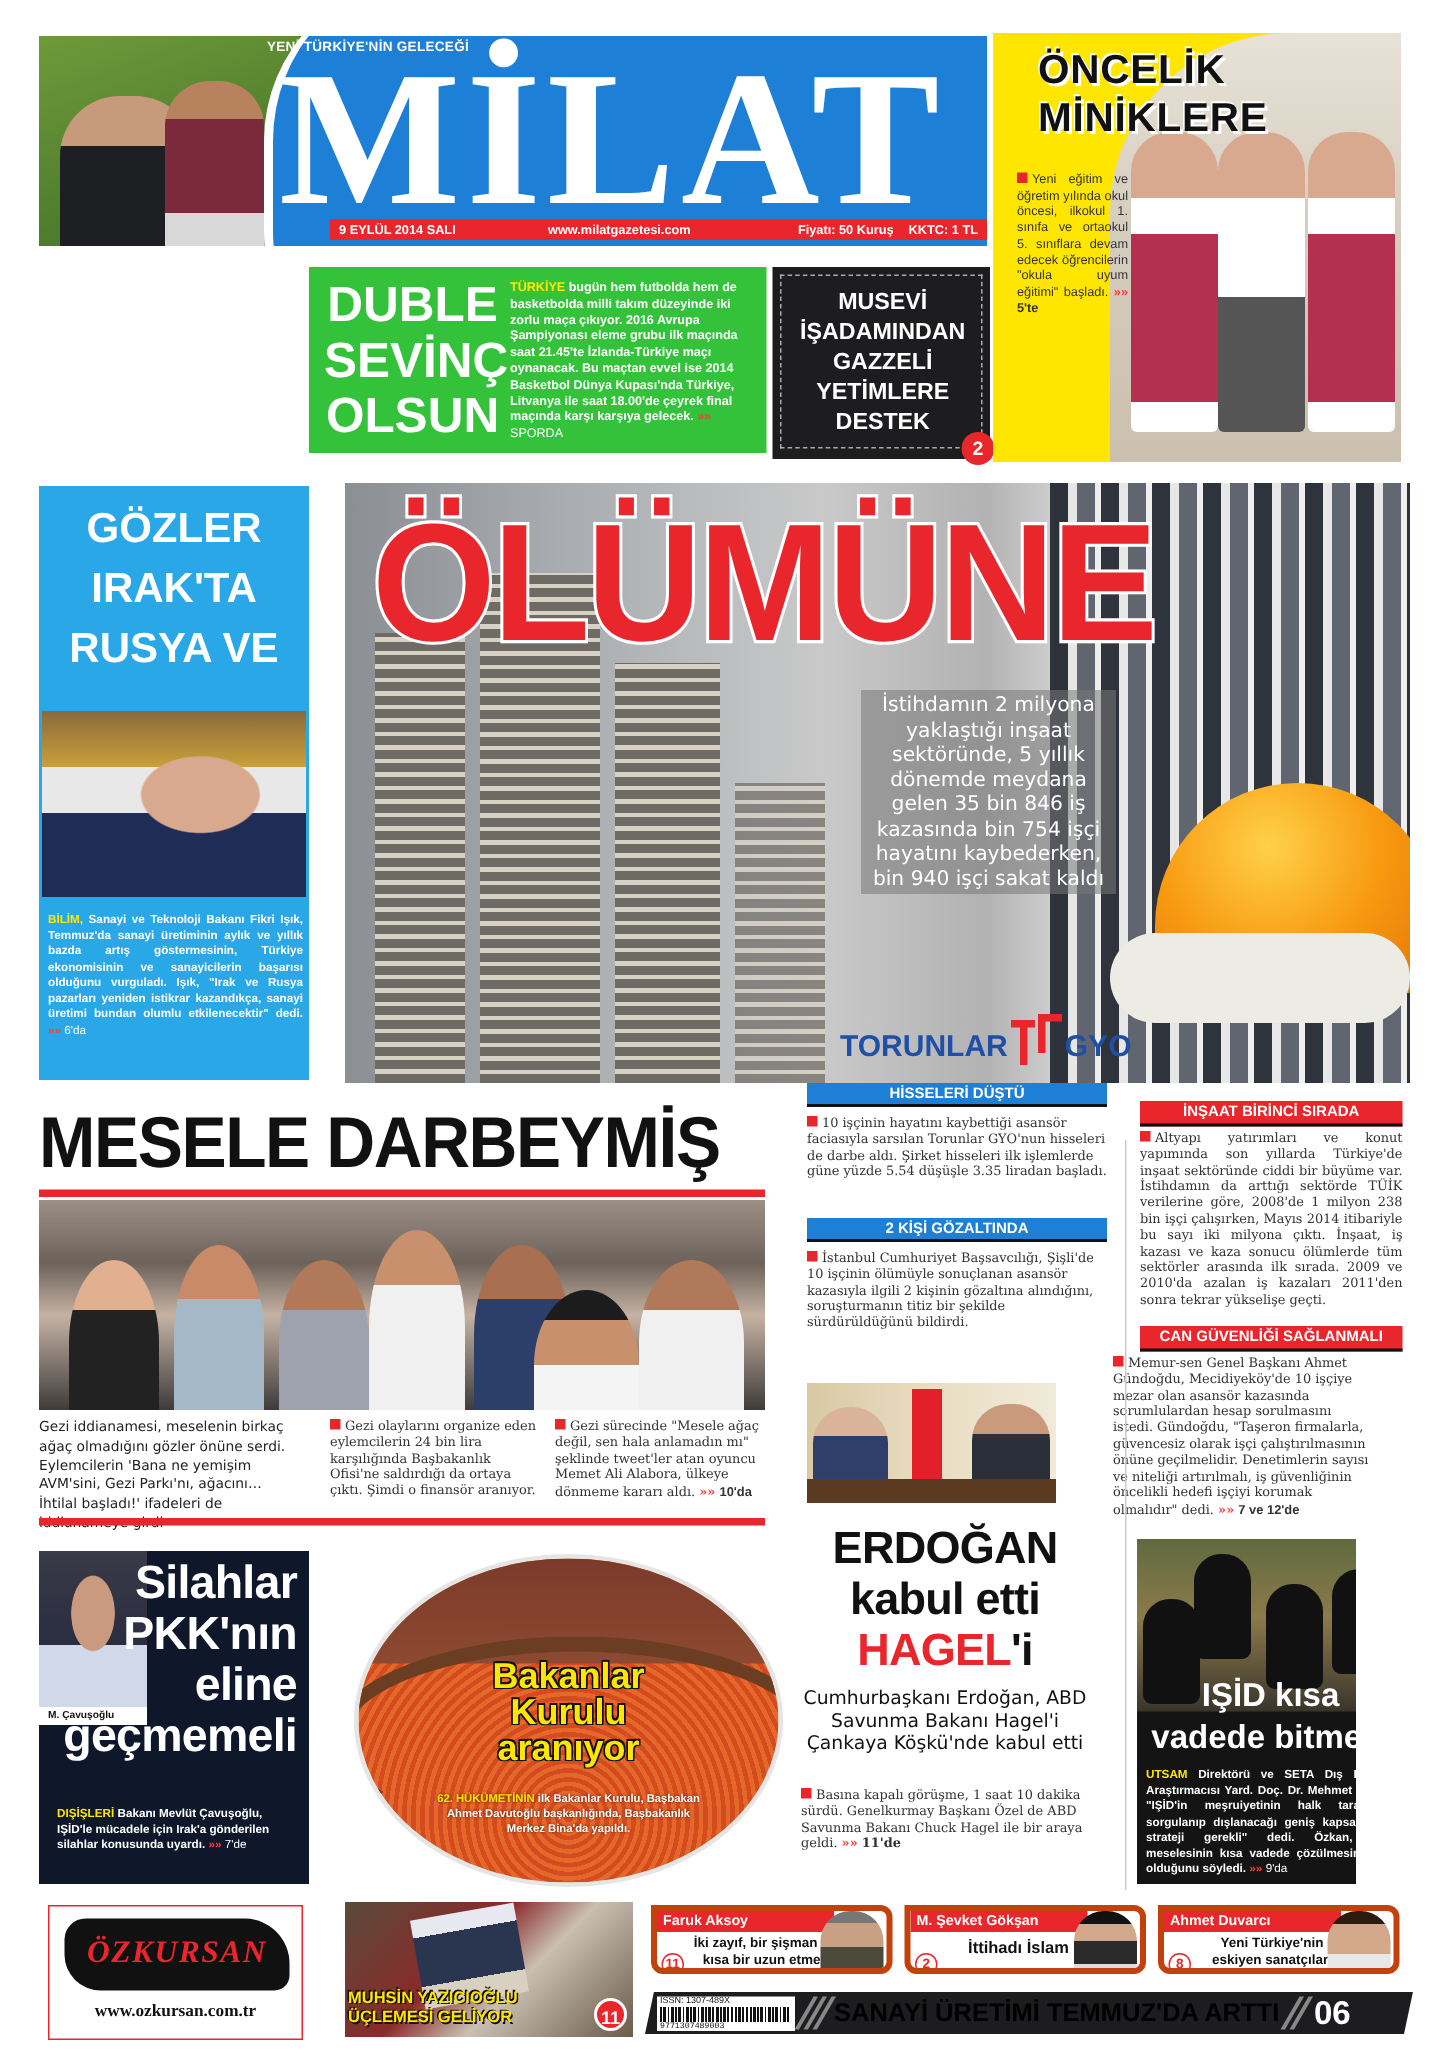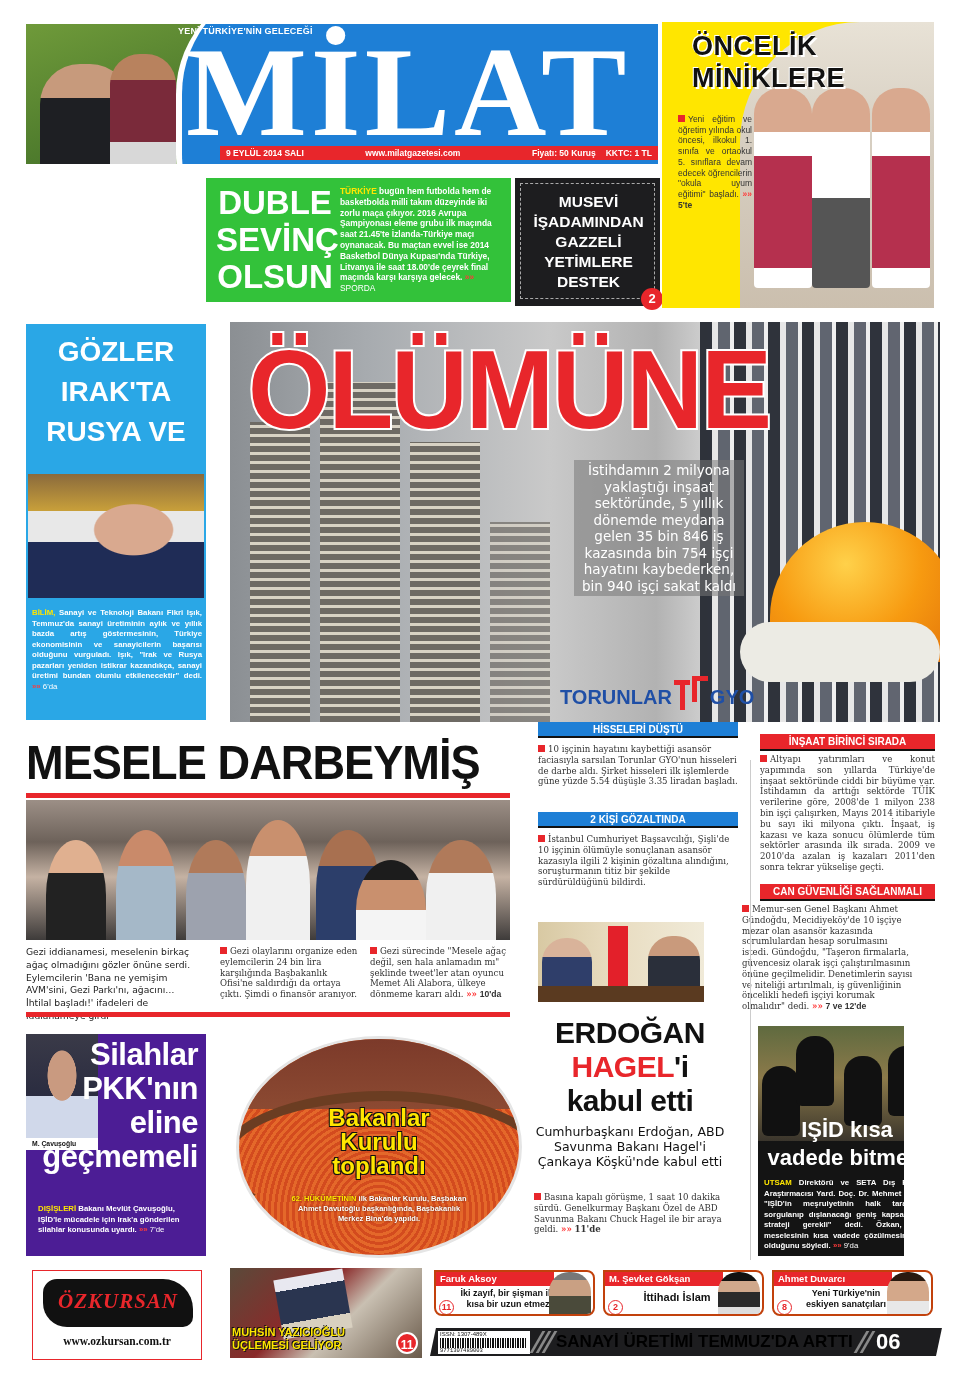--- a/index.html
+++ b/index.html
@@ -87,21 +87,21 @@
   #erdogan-rule { left: 750px; top: 760px; width: 1px; height: 500px; background: #ccc; }
 
   
   #isid { left: 758px; top: 1026px; width: 146px; height: 230px; background: #141414; overflow: hidden; }
   #isid-photo { left: 0; top: 0; width: 178px; height: 115px; background: linear-gradient(180deg, #5f6a3f 0%, #8c7a4a 45%, #3a352c 100%); }
   #isid-photo .m { position:absolute; width: 38px; height: 70px; background: #111; border-radius: 18px 18px 6px 6px; }
   #isid-title { left: 0; top: 90px; width: 178px; font-family: "Liberation Sans", sans-serif; font-weight: bold; font-size: 22px; line-height: 28px; color: #fff; text-align: center; }
   #isid-text { left: 6px; top: 152px; width: 166px; font-family: "Liberation Sans", sans-serif; font-weight: bold; font-size: 7.8px; line-height: 10.5px; color: #fff; text-align: justify; }
 
   
-  #silahlar { left: 26px; top: 1034px; width: 180px; height: 222px; background: #4c1d95; }
+  #silahlar { left: 26px; top: 1034px; width: 180px; height: 222px; background: #0f172a; }
   #silahlar-photo { left: 0; top: 0; width: 72px; height: 104px; background: radial-gradient(ellipse at 50% 40%, #c99a80 0 28%, transparent 29%), linear-gradient(180deg, #3a3a48 0%, #2a2c40 60%, #d0d8ea 60% 100%); }
   #silahlar-cap { left: 0; top: 104px; width: 72px; height: 12px; background: #fff; font-family: "Liberation Sans", sans-serif; font-weight: bold; font-size: 6.8px; color: #111; padding-left: 6px; line-height: 12px; }
   #silahlar-title { left: 12px; top: 4px; width: 160px; font-family: "Liberation Sans", sans-serif; font-weight: bold; font-size: 31px; line-height: 34px; color: #fff; text-align: right; letter-spacing: -0.5px; }
   #silahlar-text { left: 12px; top: 170px; width: 162px; font-family: Liberation Sans, sans-serif; font-weight: bold; font-size: 7.8px; line-height: 10.5px; color: #fff; }
 
   
   #bakanlar { left: 236px; top: 1036px; width: 286px; height: 222px; border-radius: 50%; border: 3px solid #e5e5e5; overflow: hidden; background: repeating-radial-gradient(circle at 50% 80%, #d34b1e 0 3px, #e4682a 3px 6px); }
   #bakanlar .wall { position:absolute; left:0; top:0; width: 100%; height: 70px; background: linear-gradient(180deg,#7c3a2a 0%, #8c4a32 100%); }
   #bakanlar .table { position:absolute; left: -20px; top: 52px; width: 330px; height: 140px; border: 10px solid #6b3d22; border-radius: 50%; border-bottom-color: transparent; }
   #bakanlar-title { left: 236px; top: 1106px; width: 286px; font-family: "Liberation Sans", sans-serif; font-weight: bold; font-size: 24px; line-height: 24px; color: #ffe600; text-align: center; text-shadow: 1px 1px 0 #111, -1px -1px 0 #111, 1px -1px 0 #111, -1px 1px 0 #111; }
@@ -111,21 +111,21 @@
   #ozkursan { left: 32px; top: 1270px; width: 170px; height: 90px; border: 1px solid #e8262b; background: #fff; }
   #ozkursan-map { left: 10px; top: 8px; width: 150px; height: 48px; background: #111; border-radius: 14px 30px 10px 24px; }
   #ozkursan-name { left: 10px; top: 18px; width: 150px; font-family: "Liberation Serif", serif; font-weight: bold; font-style: italic; font-size: 21px; color: #e8262b; text-align: center; letter-spacing: 1px; }
   #ozkursan-url { left: 0; top: 64px; width: 168px; font-family: "Liberation Serif", serif; font-weight: bold; font-size: 11.5px; color: #111; text-align: center; }
 
   #muhsin { left: 230px; top: 1268px; width: 192px; height: 90px; background: linear-gradient(135deg, #5a4a3a 0%, #8a2a2a 40%, #c9c0b2 60%, #6a5a4a 100%); overflow: hidden; }
   #muhsin .poster { position:absolute; left: 48px; top: 6px; width: 70px; height: 60px; background: linear-gradient(180deg, #e8e8f0 0 20%, #2a3550 20% 75%, #d8d0c0 75%); transform: rotate(-10deg); }
   #muhsin-title { left: 0; top: 58px; width: 170px; font-family: "Liberation Sans", sans-serif; font-weight: bold; font-size: 11px; line-height: 13px; color: #ffe600; text-shadow: 1px 1px 0 #111, -1px -1px 0 #111; padding-left: 2px; }
   #muhsin-badge { left: 166px; top: 64px; width: 22px; height: 22px; border-radius: 50%; background: #e8262b; color: #fff; font-weight: bold; font-size: 12px; text-align: center; line-height: 22px; font-family: "Liberation Sans", sans-serif; border: 2px solid #fff; }
 
-  .col-box { top: 1270px; width: 161px; height: 46px; border: 2px solid #c2410c; border-radius: 0 8px 8px 8px; background: #fff; overflow: hidden; }
+  .col-box { top: 1270px; width: 161px; height: 46px; border: 4px solid #c2410c; border-radius: 0 8px 8px 8px; background: #fff; overflow: hidden; }
   .col-box .name { position:absolute; left: 0; top: 0; width: 118px; height: 14px; background: #e8262b; color: #fff; font-family: "Liberation Sans", sans-serif; font-weight: bold; font-size: 9.5px; line-height: 14px; padding-left: 4px; }
   .col-box .headline { position:absolute; left: 22px; top: 16px; width: 100px; font-family: "Liberation Sans", sans-serif; font-weight: bold; font-size: 9px; line-height: 11px; color: #111; text-align: center; }
   .col-box .pg { position:absolute; left: 3px; top: 28px; width: 15px; height: 15px; border: 1.5px solid #e8262b; border-radius: 50%; color: #e8262b; font-family: "Liberation Sans", sans-serif; font-weight: bold; font-size: 9px; line-height: 12px; text-align: center; }
   .col-box .face { position:absolute; right: 2px; top: 0; width: 42px; height: 44px; border-radius: 20px 20px 0 0; }
 
   #footer-bar { left: 430px; top: 1328px; width: 506px; height: 28px; background: #1d1d1f; transform: skewX(-12deg); transform-origin: left bottom; }
   #barcode { left: 438px; top: 1331px; width: 92px; height: 23px; background: #fff; }
   #barcode .issn { position:absolute; left: 2px; top: 0; font-family: "Liberation Sans", sans-serif; font-size: 6px; color: #111; }
   #barcode .bars { position:absolute; left: 2px; top: 7px; width: 86px; height: 10px; background: repeating-linear-gradient(90deg, #111 0 1px, #fff 1px 2px, #111 2px 4px, #fff 4px 5px); }
   #barcode .num { position:absolute; left: 2px; top: 16px; font-family: "Liberation Mono", monospace; font-size: 5.5px; color: #111; }
@@ -240,22 +240,22 @@
 
 <div id="erdogan-rule" class="abs"></div>
 <div id="erdogan-photo" class="abs">
   <div style="position:absolute;left:4px;top:16px;width:50px;height:64px;border-radius:24px 24px 4px 4px;background:linear-gradient(180deg,#d9b39a 0 30%, #2f3e6a 30%);"></div>
   <div style="position:absolute;left:70px;top:4px;width:20px;height:66px;background:#e3202a;"></div>
   <div style="position:absolute;left:110px;top:14px;width:52px;height:66px;border-radius:24px 24px 4px 4px;background:linear-gradient(180deg,#c99a7c 0 30%, #2a2f3a 30%);"></div>
   <div style="position:absolute;left:0;top:64px;width:166px;height:16px;background:#5a3a20;"></div>
 </div>
 <div id="erdogan-title" class="abs">
   <div>ERDOĞAN</div>
+  <div>kabul etti</div>
   <div><span class="red">HAGEL</span><span>'i</span></div>
-  <div>kabul etti</div>
 </div>
 <div id="erdogan-sub" class="abs">Cumhurbaşkanı Erdoğan, ABD Savunma Bakanı Hagel'i Çankaya Köşkü'nde kabul etti</div>
 <div id="erdogan-text" class="abs serif-body"><span class="bullet"></span><span>Basına kapalı görüşme, 1 saat 10 dakika sürdü. Genelkurmay Başkanı Özel de ABD Savunma Bakanı Chuck Hagel ile bir araya geldi.</span> <span class="ref">»»</span> <b>11'de</b></div>
 
 <div id="isid" class="abs">
   <div id="isid-photo" class="abs">
     <div class="m" style="left:4px;top:40px;"></div>
     <div class="m" style="left:38px;top:10px;"></div>
     <div class="m" style="left:86px;top:30px;"></div>
     <div class="m" style="left:130px;top:20px;"></div>
@@ -279,21 +279,21 @@
   <div id="silahlar-text" class="abs"><span class="kw-yellow">DIŞİŞLERİ</span><span> Bakanı Mevlüt Çavuşoğlu, IŞİD'le mücadele için Irak'a gönderilen silahlar konusunda uyardı.</span> <span class="ref">»»</span> <span class="ref-w">7'de</span></div>
 </div>
 
 <div id="bakanlar" class="abs">
   <div class="wall"></div>
   <div class="table"></div>
 </div>
 <div id="bakanlar-title" class="abs">
   <div>Bakanlar</div>
   <div>Kurulu</div>
-  <div>toplandı</div>
+  <div>aranıyor</div>
 </div>
 <div id="bakanlar-text" class="abs"><span style="color:#ffe600">62. HÜKÜMETİNİN</span><span> ilk Bakanlar Kurulu, Başbakan Ahmet Davutoğlu başkanlığında, Başbakanlık Merkez Bina'da yapıldı.</span></div>
 
 <div id="ozkursan" class="abs">
   <div id="ozkursan-map" class="abs"></div>
   <div id="ozkursan-name" class="abs">ÖZKURSAN</div>
   <div id="ozkursan-url" class="abs">www.ozkursan.com.tr</div>
 </div>
 
 <div id="muhsin" class="abs">

